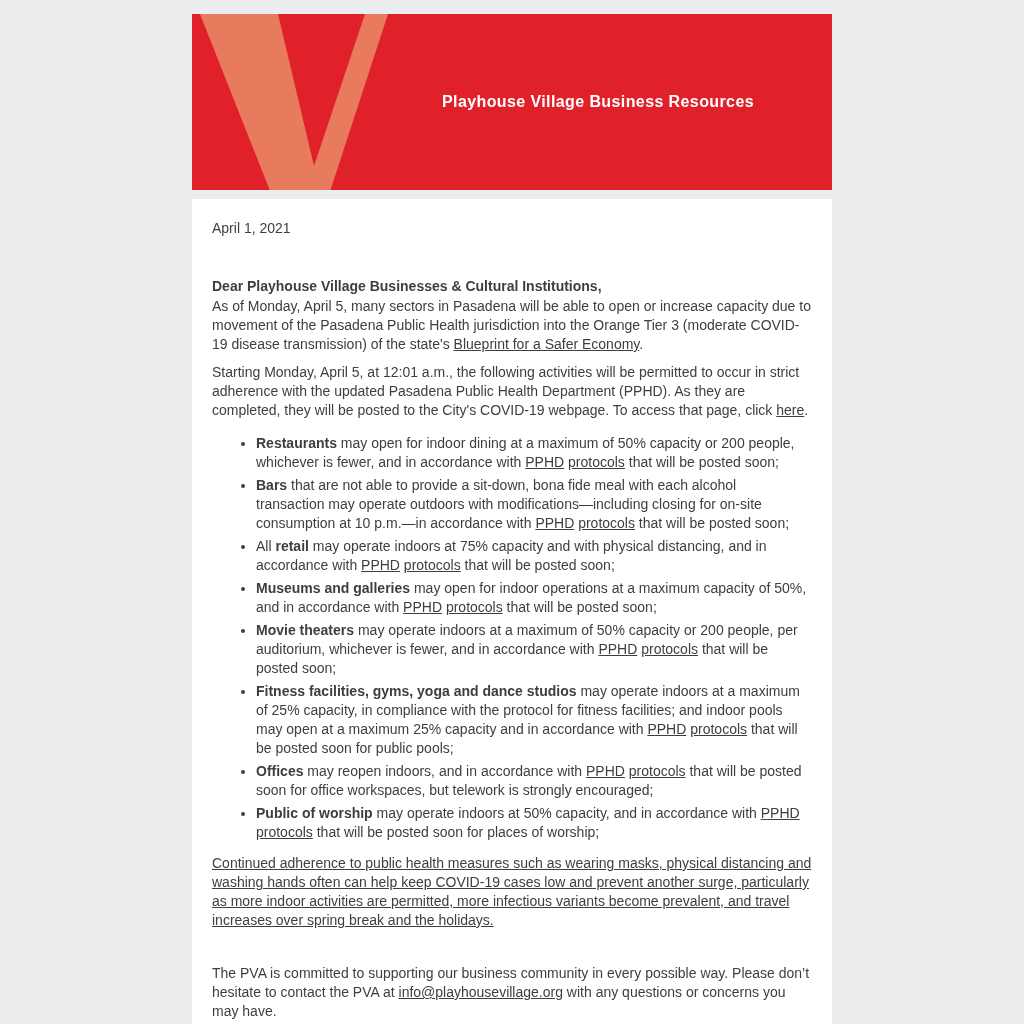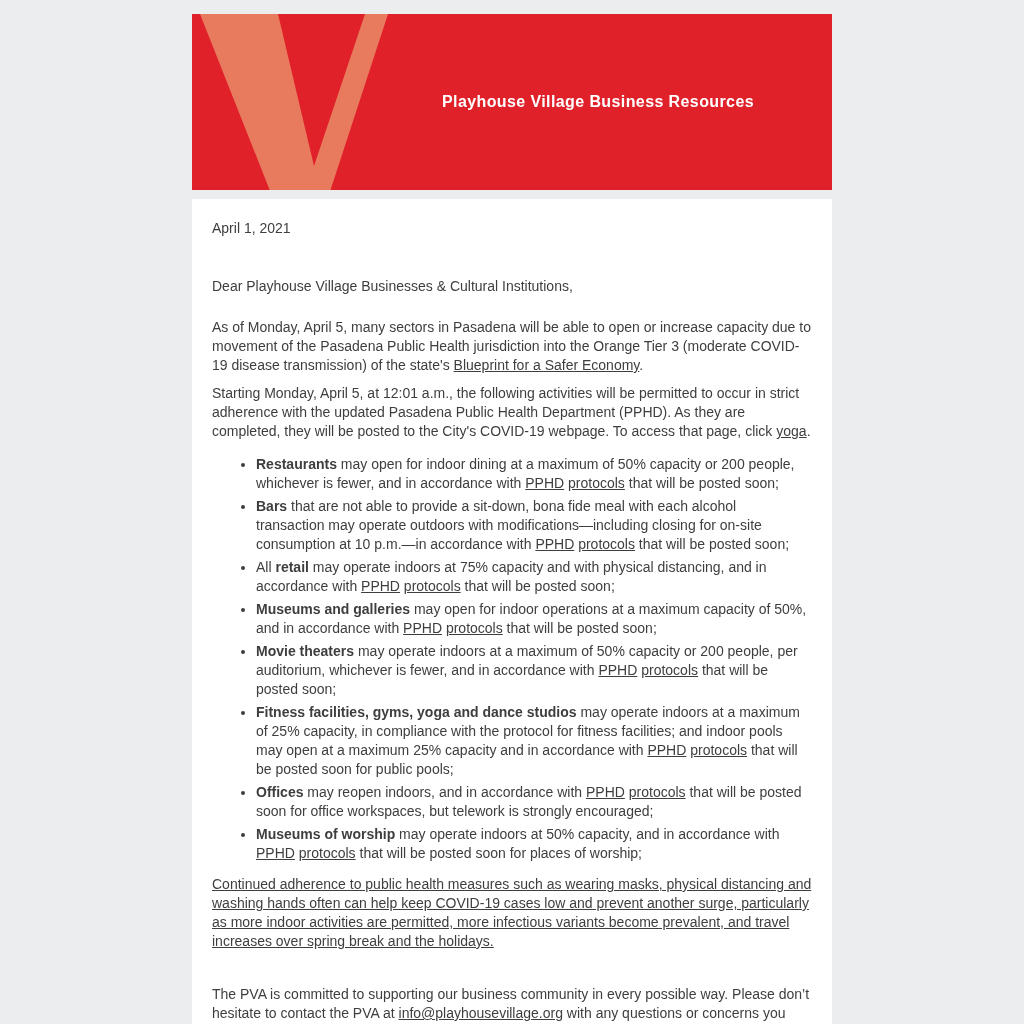--- a/index.html
+++ b/index.html
@@ -28,21 +28,21 @@
   .card {
     position: absolute; left: 192px; top: 199px;
     width: 640px; height: 825px;
     background: #ffffff;
     padding: 20px 20px 0 20px;
     font-size: 14px; line-height: 19px;
     color: #3e3e3e;
     overflow: hidden;
   }
   .date-line { margin: 0 0 39px 0; }
-  .salutation { margin: 0 0 22px 0; }
+  .salutation { margin: 0 0 1px 0; font-weight: bold; }
   .card p { margin: 0 0 9px 0; }
   .card p.health-measures { margin-bottom: 34px; text-decoration: underline; }
   .card p.pva-contact { margin-bottom: 12px; }
   ul.activity-list { margin: 14px 0 12px 0; padding-left: 40px; }
   ul.activity-list li { margin: 4px; padding: 0; }
   a.lnk { color: inherit; text-decoration: underline; cursor: pointer; }
   b { font-weight: bold; }
 </style>
 </head>
 <body style="background: rgb(236, 237, 238);">
@@ -54,30 +54,30 @@
       <polygon id="vpoly" points="8,0 86,0 122,152 173,0 196,0 130,202 88,202" fill="#e87b5e"></polygon>
     </svg>
     <div class="banner-title" style="color: rgb(255, 255, 255);">Playhouse Village Business Resources</div>
   </div>
 
   <div class="card">
     <div class="date-line">April 1, 2021</div>
     <div class="salutation">Dear Playhouse Village Businesses &amp; Cultural Institutions,</div>
 
     <p><span>As of Monday, April 5, many sectors in Pasadena will be able to open or increase capacity due to movement of the Pasadena Public Health jurisdiction into the Orange Tier 3 (moderate COVID-19 disease transmission) of the state's </span><a href="#" class="lnk">Blueprint for a Safer Economy</a><span>.</span></p>
-    <p><span>Starting Monday, April 5, at 12:01 a.m., the following activities will be permitted to occur in strict adherence with the updated Pasadena Public Health Department (PPHD). As they are completed, they will be posted to the City's COVID-19 webpage. To access that page, click </span><a href="#" class="lnk">yoga</a><span>.</span></p>
+    <p><span>Starting Monday, April 5, at 12:01 a.m., the following activities will be permitted to occur in strict adherence with the updated Pasadena Public Health Department (PPHD). As they are completed, they will be posted to the City's COVID-19 webpage. To access that page, click </span><a href="#" class="lnk">here</a><span>.</span></p>
 
     <ul class="activity-list">
       <li><b>Restaurants</b><span> may open for indoor dining at a maximum of 50% capacity or 200 people, whichever is fewer, and in accordance with </span><a href="#" class="lnk">PPHD</a><span> </span><a href="#" class="lnk">protocols</a><span> that will be posted soon;</span></li>
       <li><b>Bars</b><span> that are not able to provide a sit-down, bona fide meal with each alcohol transaction may operate outdoors with modifications—including closing for on-site consumption at 10 p.m.—in accordance with </span><a href="#" class="lnk">PPHD</a><span> </span><a href="#" class="lnk">protocols</a><span> that will be posted soon;</span></li>
       <li><span>All </span><b>retail</b><span> may operate indoors at 75% capacity and with physical distancing, and in accordance with </span><a href="#" class="lnk">PPHD</a><span> </span><a href="#" class="lnk">protocols</a><span> that will be posted soon;</span></li>
       <li><b>Museums and galleries</b><span> may open for indoor operations at a maximum capacity of 50%, and in accordance with </span><a href="#" class="lnk">PPHD</a><span> </span><a href="#" class="lnk">protocols</a><span> that will be posted soon;</span></li>
       <li><b>Movie theaters</b><span> may operate indoors at a maximum of 50% capacity or 200 people, per auditorium, whichever is fewer, and in accordance with </span><a href="#" class="lnk">PPHD</a><span> </span><a href="#" class="lnk">protocols</a><span> that will be posted soon;</span></li>
       <li><b>Fitness facilities, gyms, yoga and dance studios</b><span> may operate indoors at a maximum of 25% capacity, in compliance with the protocol for fitness facilities; and indoor pools may open at a maximum 25% capacity and in accordance with </span><a href="#" class="lnk">PPHD</a><span> </span><a href="#" class="lnk">protocols</a><span> that will be posted soon for public pools;</span></li>
       <li><b>Offices</b><span> may reopen indoors, and in accordance with </span><a href="#" class="lnk">PPHD</a><span> </span><a href="#" class="lnk">protocols</a><span> that will be posted soon for office workspaces, but telework is strongly encouraged;</span></li>
-      <li><b>Museums of worship</b><span> may operate indoors at 50% capacity, and in accordance with </span><a href="#" class="lnk">PPHD</a><span> </span><a href="#" class="lnk">protocols</a><span> that will be posted soon for places of worship;</span></li>
+      <li><b>Public of worship</b><span> may operate indoors at 50% capacity, and in accordance with </span><a href="#" class="lnk">PPHD</a><span> </span><a href="#" class="lnk">protocols</a><span> that will be posted soon for places of worship;</span></li>
     </ul>
 
     <p class="health-measures"><span>Continued adherence to public health measures such as wearing masks, physical distancing and washing hands often can help keep COVID-19 cases low and prevent another surge, particularly as more indoor activities are permitted, more infectious variants become prevalent, and travel increases over spring break and the holidays.</span></p>
     <p class="pva-contact"><span>The PVA is committed to supporting our business community in every possible way. Please don’t hesitate to contact the PVA at </span><a href="#" class="lnk">info@playhousevillage.org</a><span> with any questions or concerns you may have.</span></p>
   </div>
 
 </div>
 
 </body></html>

